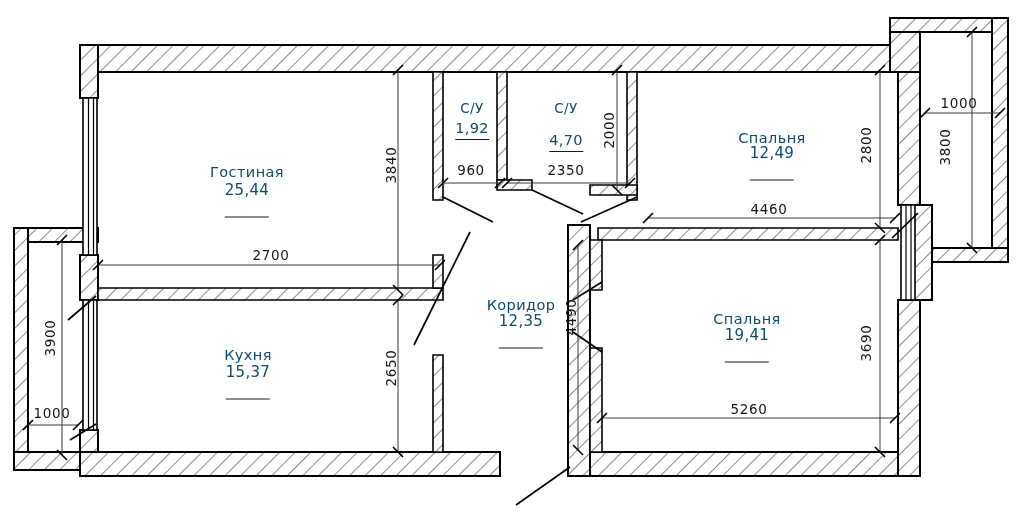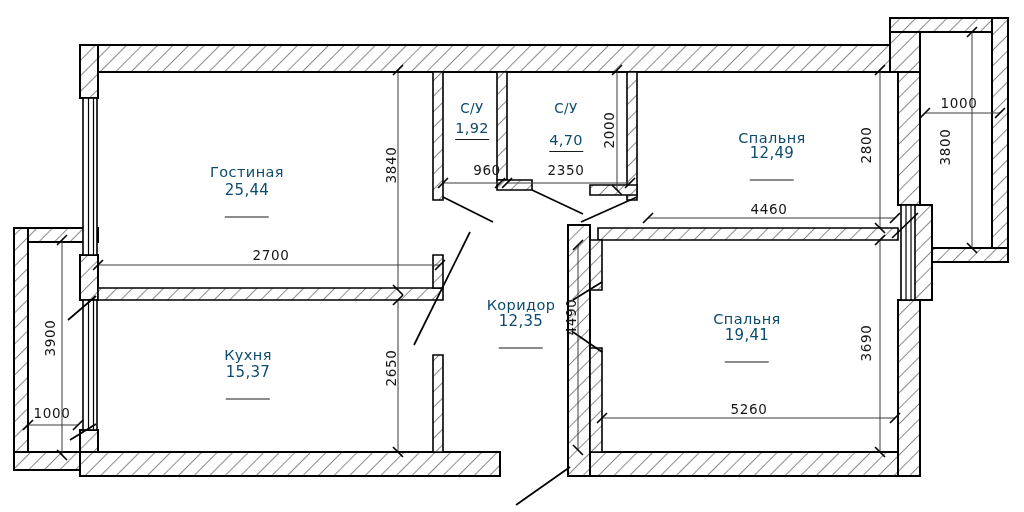--- a/index.html
+++ b/index.html
@@ -267,21 +267,21 @@
     <div class="txt room-name" style="left:521px; top:305px;">Коридор</div>
     <div class="txt room-area" style="left:521px; top:330px;">12,35</div>
 
     <div class="txt room-name" style="left:747px; top:319px;">Спальня</div>
     <div class="txt room-area" style="left:747px; top:344px;">19,41</div>
   </div>
 
   <div>
     <div class="txt dim-txt vert" style="left:391px; top:165px;">3840</div>
     <div class="txt dim-txt" style="left:271px; top:255px;">2700</div>
-    <div class="txt dim-txt" style="left:471px; top:170px;margin-left:16px;">960</div>
+    <div class="txt dim-txt" style="left:471px; top:170px;">960</div>
     <div class="txt dim-txt" style="left:566px; top:170px;">2350</div>
     <div class="txt dim-txt vert" style="left:609px; top:130px;">2000</div>
     <div class="txt dim-txt vert" style="left:866px; top:145px;">2800</div>
     <div class="txt dim-txt" style="left:769px; top:209px;">4460</div>
     <div class="txt dim-txt vert" style="left:391px; top:368px;">2650</div>
     <div class="txt dim-txt vert" style="left:571px; top:317px;">4490</div>
     <div class="txt dim-txt vert" style="left:866px; top:343px;">3690</div>
     <div class="txt dim-txt" style="left:749px; top:409px;">5260</div>
     <div class="txt dim-txt vert" style="left:50px; top:338px;">3900</div>
     <div class="txt dim-txt" style="left:52px; top:413px;">1000</div>

